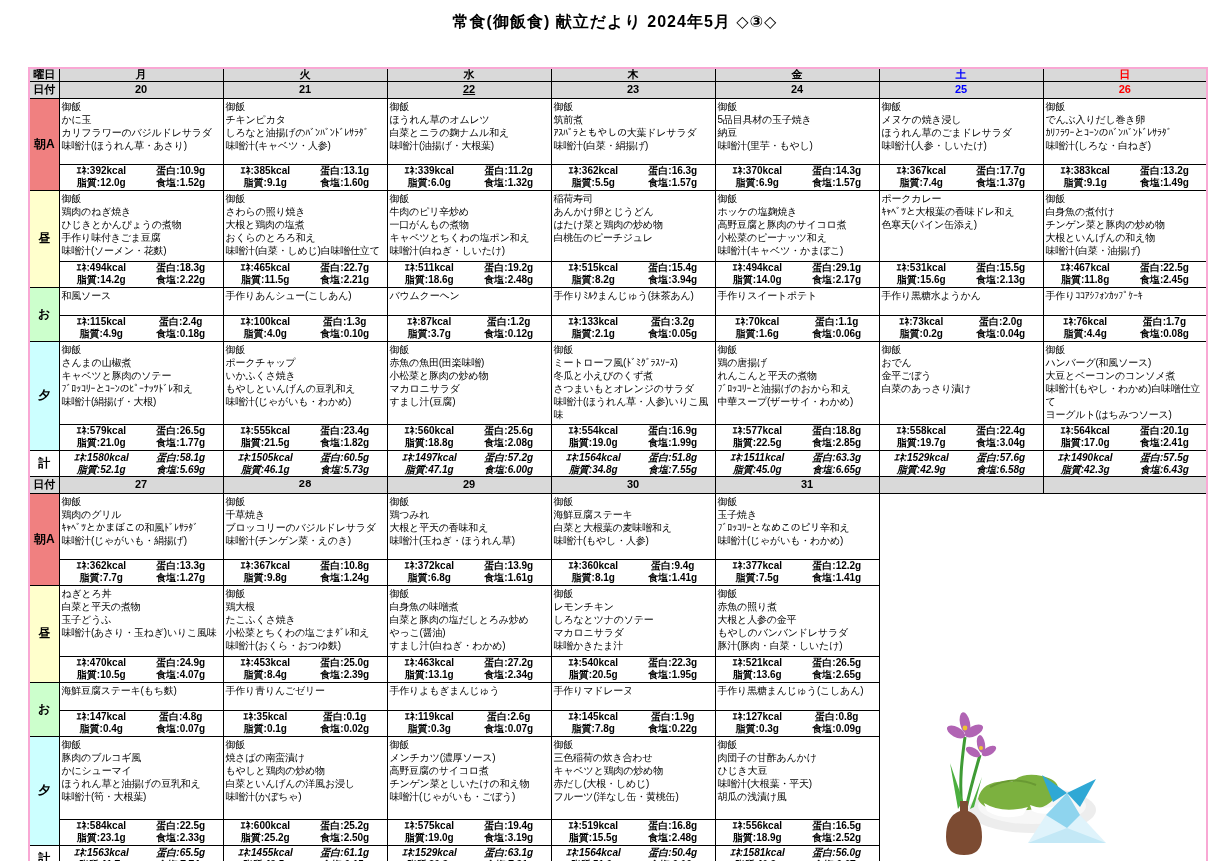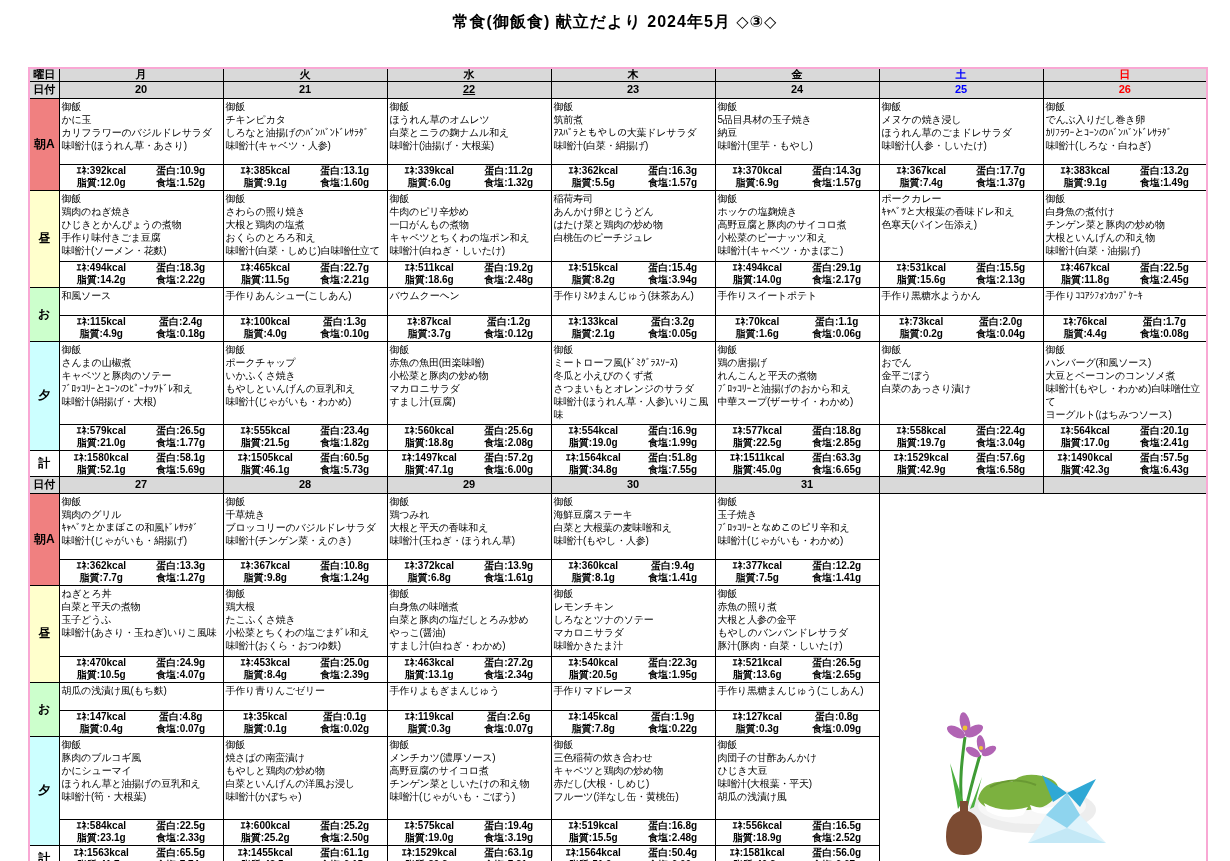--- a/index.html
+++ b/index.html
@@ -17,21 +17,21 @@
   .lab{font-size:12px;}
   tr.r-wd{height:13px;} tr.r-date{height:17px;}
   tr.r-b{height:92px;} tr.r-l{height:97px;} tr.r-s{height:54px;}
   tr.r-d{height:109px;} tr.r-t{height:25px;}
   .cellwrap{display:flex;flex-direction:column;justify-content:space-between;overflow:hidden;}
   tr.r-b .cellwrap{height:90px;} tr.r-l .cellwrap{height:95px;}
   tr.r-s .cellwrap{height:52px;} tr.r-d .cellwrap{height:107px;}
   .dishes{font-size:10px;line-height:1.3;white-space:pre-line;padding:1px 2px 0 2px;
        letter-spacing:-0.2px;}
   .nut{font-weight:bold;font-size:10px;line-height:1.2;border-top:1px solid #000;padding:0 2px;}
-  .nut-plain{border-top:none;}
+  .nut-plain{border-top:none;font-style:italic;}
   .nut-line{display:flex;}
   .nut-line span{flex:1;text-align:center;white-space:nowrap;}
   .totalcell .nut{padding-top:1px;}
   .emptyarea{position:relative;background:#fff;}
   .illus{position:absolute;left:30px;bottom:4px;width:210px;height:170px;}
 </style>
 </head>
 <body>
 
 <div class="page-title">常食(御飯食) 献立だより 2024年5月 ◇③◇</div>
@@ -656,21 +656,21 @@
             <div class="nut-line">
               <span>脂質:42.3g</span>
               <span>食塩:6.43g</span>
             </div>
           </div>
         </td>
       </tr>
       <tr class="r-date">
         <td class="hdr rl">日付</td>
         <td class="hdr" style="color: rgb(0, 0, 0);">27</td>
-        <td class="hdr" style="color: rgb(0, 0, 0);">28</td>
+        <td class="hdr" style="color: rgb(0, 0, 0); font-family: Liberation Mono, monospace;">28</td>
         <td class="hdr" style="color: rgb(0, 0, 0);">29</td>
         <td class="hdr" style="color: rgb(0, 0, 0); margin-top: 32px;">30</td>
         <td class="hdr" style="color: rgb(0, 0, 0); padding-left: 20px;">31</td>
         <td class="hdr" style="color: rgb(0, 0, 0);"></td>
         <td class="hdr" style="color: rgb(0, 0, 0);"></td>
       </tr>
       <tr class="r-b thick">
         <td class="rl lab" style="background: rgb(240, 128, 128);">朝A</td>
         <td class="mealcell">
           <div class="cellwrap">
@@ -891,21 +891,21 @@
                 <span>食塩:2.65g</span>
               </div>
             </div>
           </div>
         </td>
       </tr>
       <tr class="r-s thick">
         <td class="rl lab" style="background: rgb(204, 255, 204);">お</td>
         <td class="mealcell">
           <div class="cellwrap">
-            <div class="dishes">胡瓜の浅漬け風(もち麩)</div>
+            <div class="dishes">海鮮豆腐ステーキ(もち麩)</div>
             <div class="nut">
               <div class="nut-line">
                 <span>ｴﾈ:147kcal</span>
                 <span>蛋白:4.8g</span>
               </div>
               <div class="nut-line">
                 <span>脂質:0.4g</span>
                 <span>食塩:0.07g</span>
               </div>
             </div>

